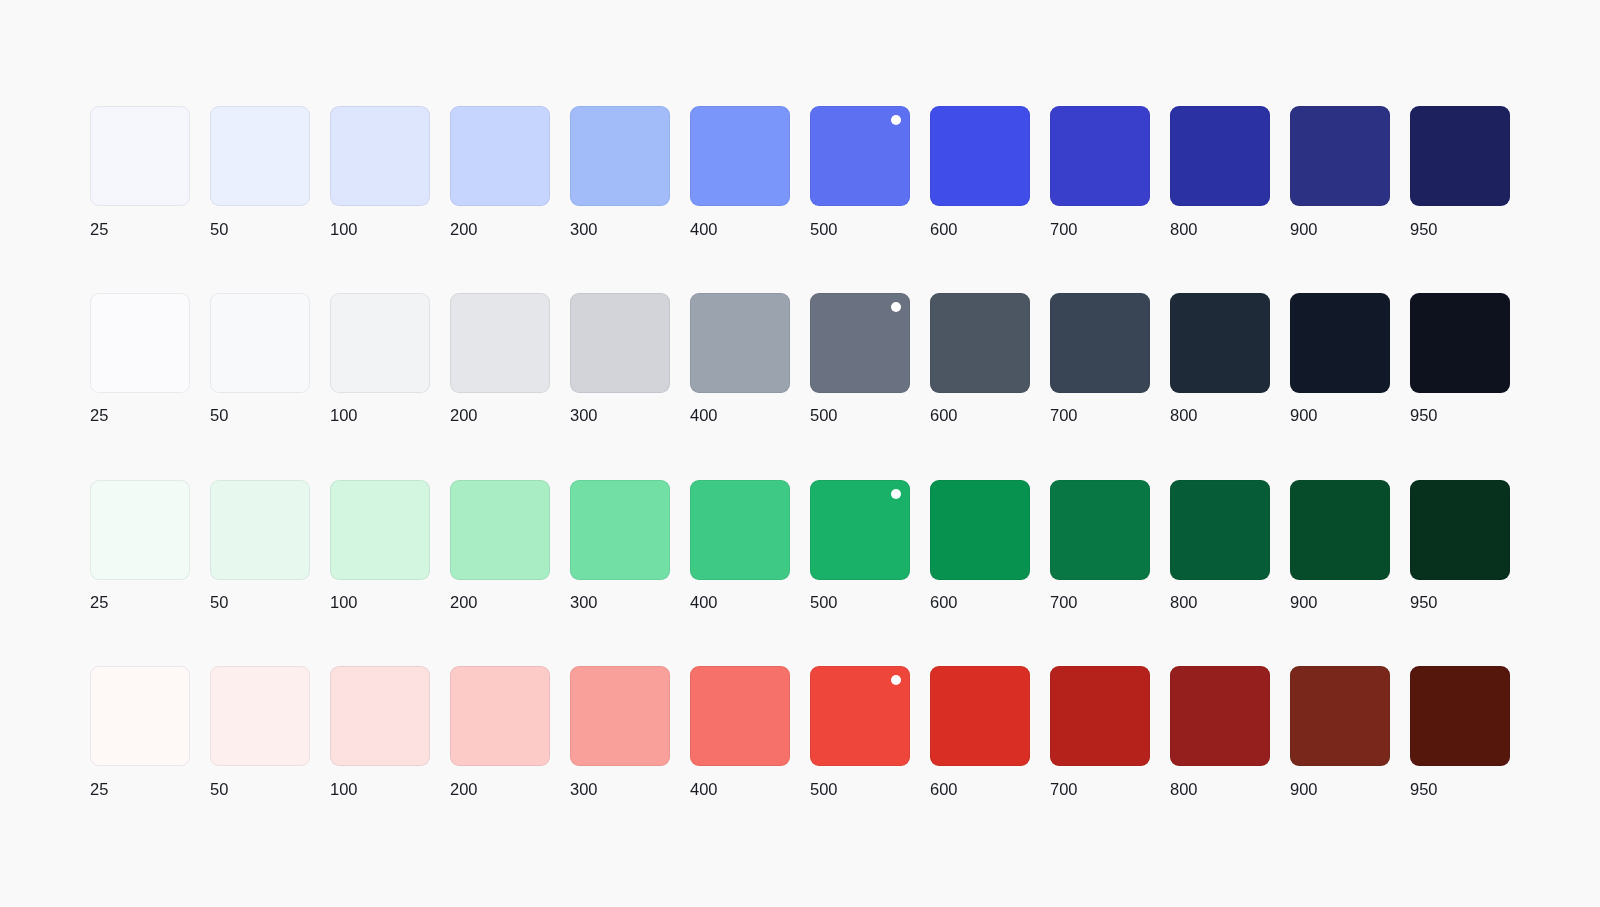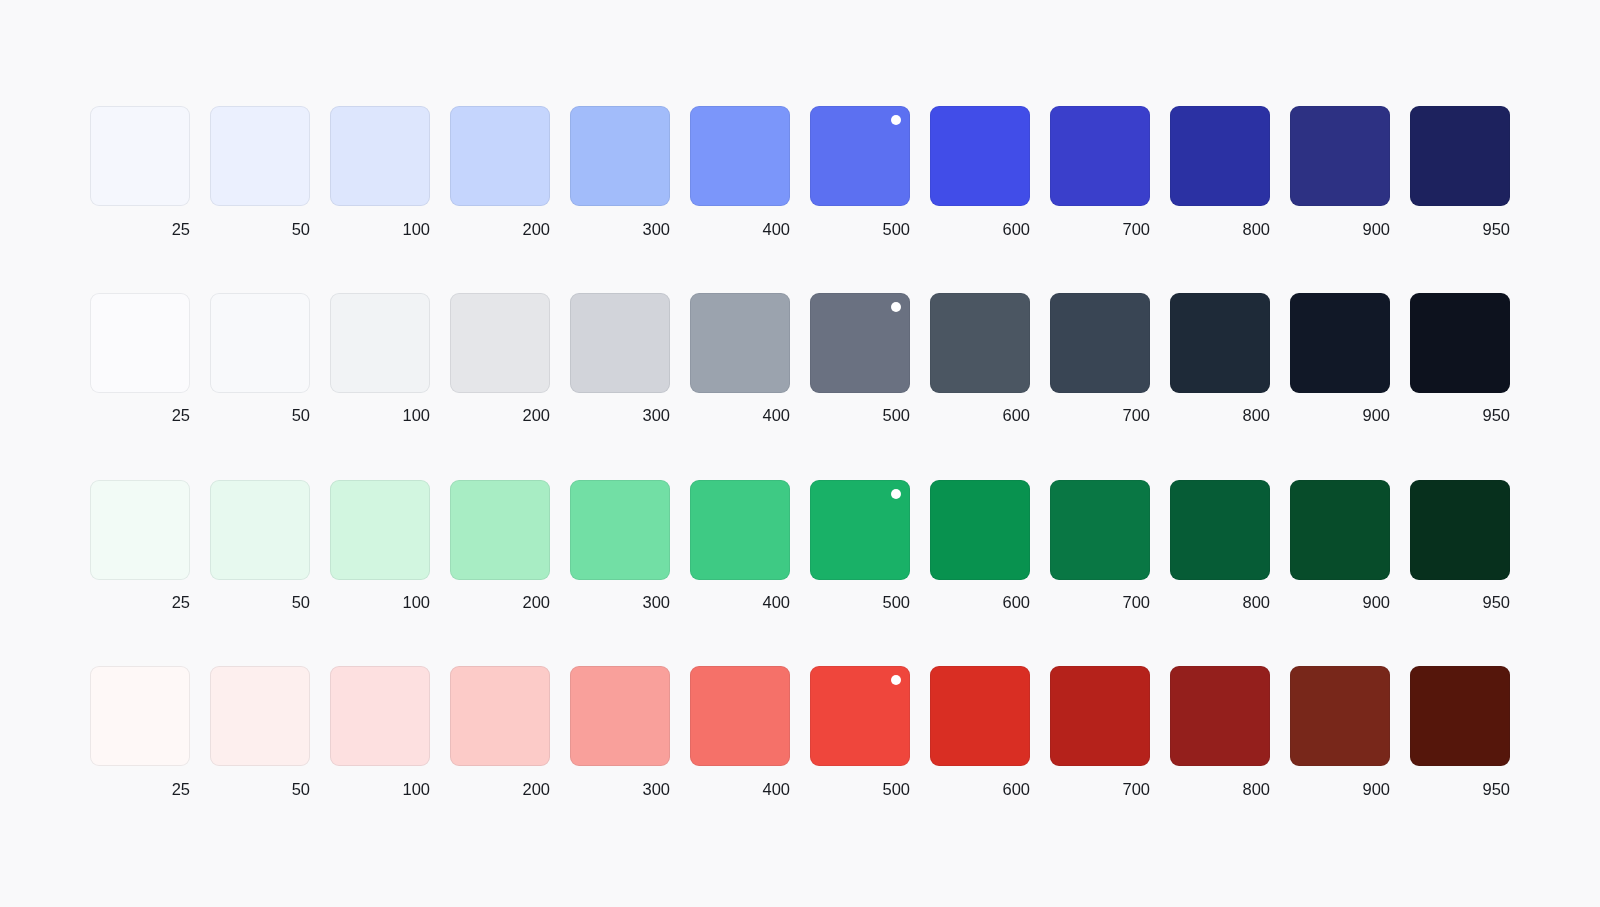--- a/index.html
+++ b/index.html
@@ -14,21 +14,21 @@
   .palette {
     position: absolute;
     left: 90px;
     top: 106px;
   }
   .ramp {
     display: flex;
     gap: 20px;
     height: 186.8px;
   }
-  .swatch-cell { width: 100px; text-align: right; }
+  .swatch-cell { width: 100px; }
   .swatch {
     position: relative;
     width: 100px;
     height: 100px;
     border-radius: 9px;
     box-sizing: border-box;
     box-shadow: inset 0 0 0 1px rgba(17,24,39,0.075);
   }
   .dot {
     position: absolute;

